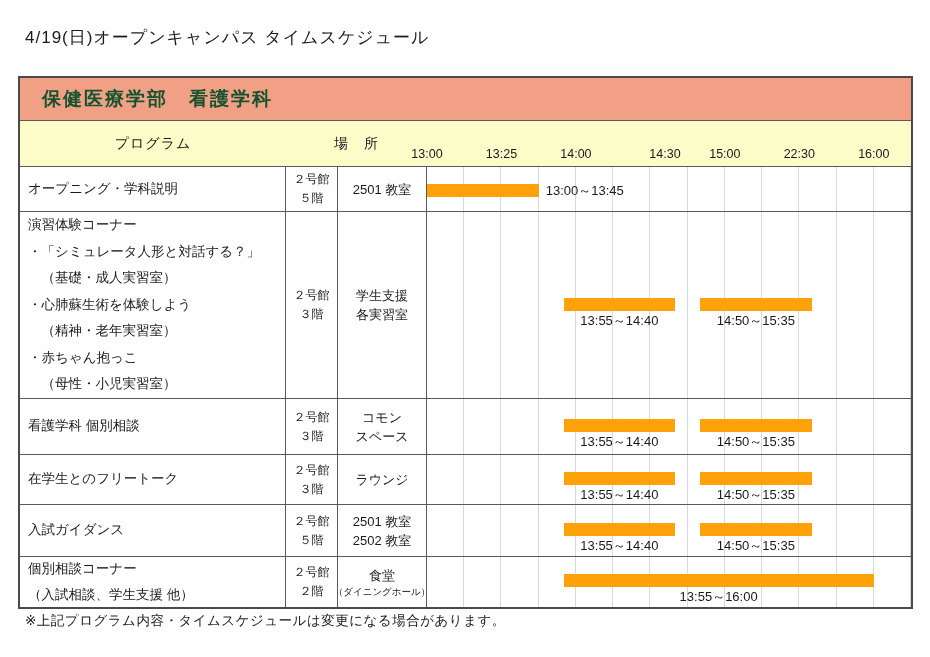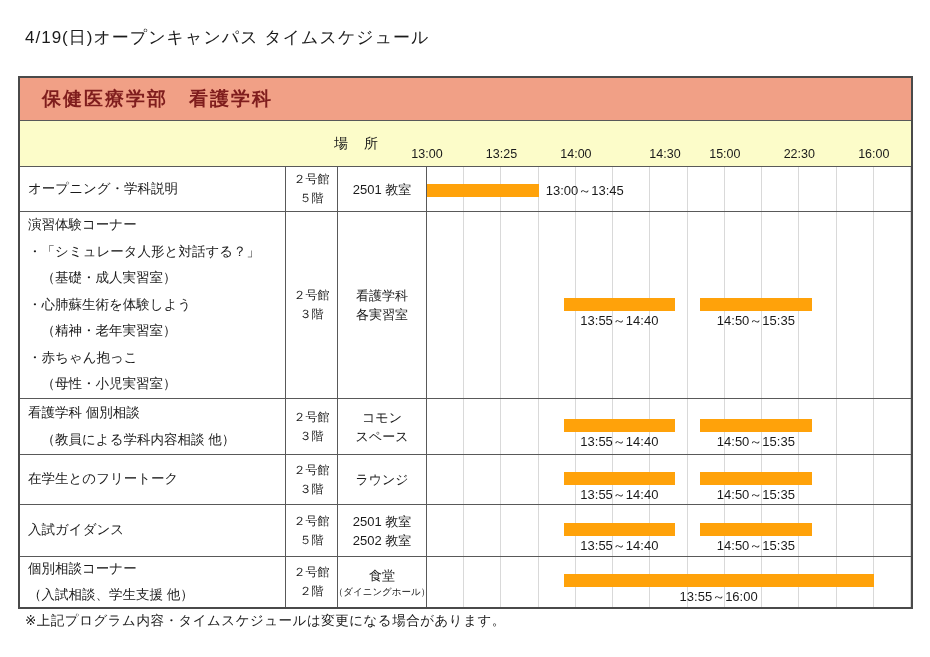--- a/index.html
+++ b/index.html
@@ -21,21 +21,21 @@
     position:absolute;left:25px;top:26px;font-size:17px;letter-spacing:1px;
   }
   .sched-table{
     position:absolute;left:18px;top:76px;width:891px;height:529px;
     border:2px solid var(--outer);background:#fff;
   }
   .band-dept{
     height:43px;box-sizing:border-box;border-bottom:1px solid var(--border);
     background:var(--salmon);display:flex;align-items:center;padding-left:22px;
   }
-  .band-dept-label{color:#7f1d1d;font-size:19px;font-weight:bold;letter-spacing:2px;}
+  .band-dept-label{color:#14532d;font-size:19px;font-weight:bold;letter-spacing:2px;}
   .band-head{
     position:relative;height:46px;box-sizing:border-box;
     border-bottom:1px solid var(--border);background:var(--yellow);
   }
   .col-head{
     position:absolute;top:0;height:100%;display:flex;align-items:center;
     justify-content:center;font-size:14px;letter-spacing:1px;
   }
   .col-head.program{left:0;width:266px;}
   .col-head.place{left:266px;width:141px;}
@@ -65,20 +65,21 @@
 <body>
 
 <div class="page-title">4/19(日)オープンキャンパス タイムスケジュール</div>
 
 <div class="sched-table">
   <div class="band-dept">
     <span class="band-dept-label">保健医療学部　看護学科</span>
   </div>
 
   <div class="band-head">
+    <div class="col-head program">プログラム</div>
     <div class="col-head place">場　所</div>
     <div id="time-labels">
         <div class="time-label" style="left: 407px;">13:00</div>
         <div class="time-label" style="left: 481.462px;">13:25</div>
         <div class="time-label" style="left: 555.923px;">14:00</div>
         <div class="time-label" style="left: 645px;">14:30</div>
         <div class="time-label" style="left: 704.846px;">15:00</div>
         <div class="time-label" style="left: 779.308px;">22:30</div>
         <div class="time-label" style="left: 853.769px;">16:00</div>
       </div>
@@ -109,34 +110,33 @@
           <div class="pline">・心肺蘇生術を体験しよう</div>
           <div class="pline">　（精神・老年実習室）</div>
           <div class="pline">・赤ちゃん抱っこ</div>
           <div class="pline">　（母性・小児実習室）</div>
         </div>
         <div class="cell building">
           <div>２号館</div>
           <div>３階</div>
         </div>
         <div class="cell room">
-          <div>看護学科</div>
+          <div>学生支援</div>
           <div>各実習室</div>
         </div>
         <div class="cell timeline">
           <div class="bar" style="left: 136.513px; width: 111.692px; top: 85.5px;"></div>
           <div class="bar-label" style="left: 192.359px; transform: translateX(-50%); top: 99.5px;">13:55～14:40</div>
           <div class="bar" style="left: 273.026px; width: 111.692px; top: 85.5px;"></div>
           <div class="bar-label" style="left: 328.872px; transform: translateX(-50%); top: 99.5px;">14:50～15:35</div>
         </div>
       </div>
       <div class="row" style="height: 56px;">
         <div class="cell program">
           <div class="pline">看護学科 個別相談</div>
-          <div class="pline">　（教員による学科内容相談 他）</div>
         </div>
         <div class="cell building">
           <div>２号館</div>
           <div>３階</div>
         </div>
         <div class="cell room">
           <div>コモン</div>
           <div>スペース</div>
         </div>
         <div class="cell timeline">

